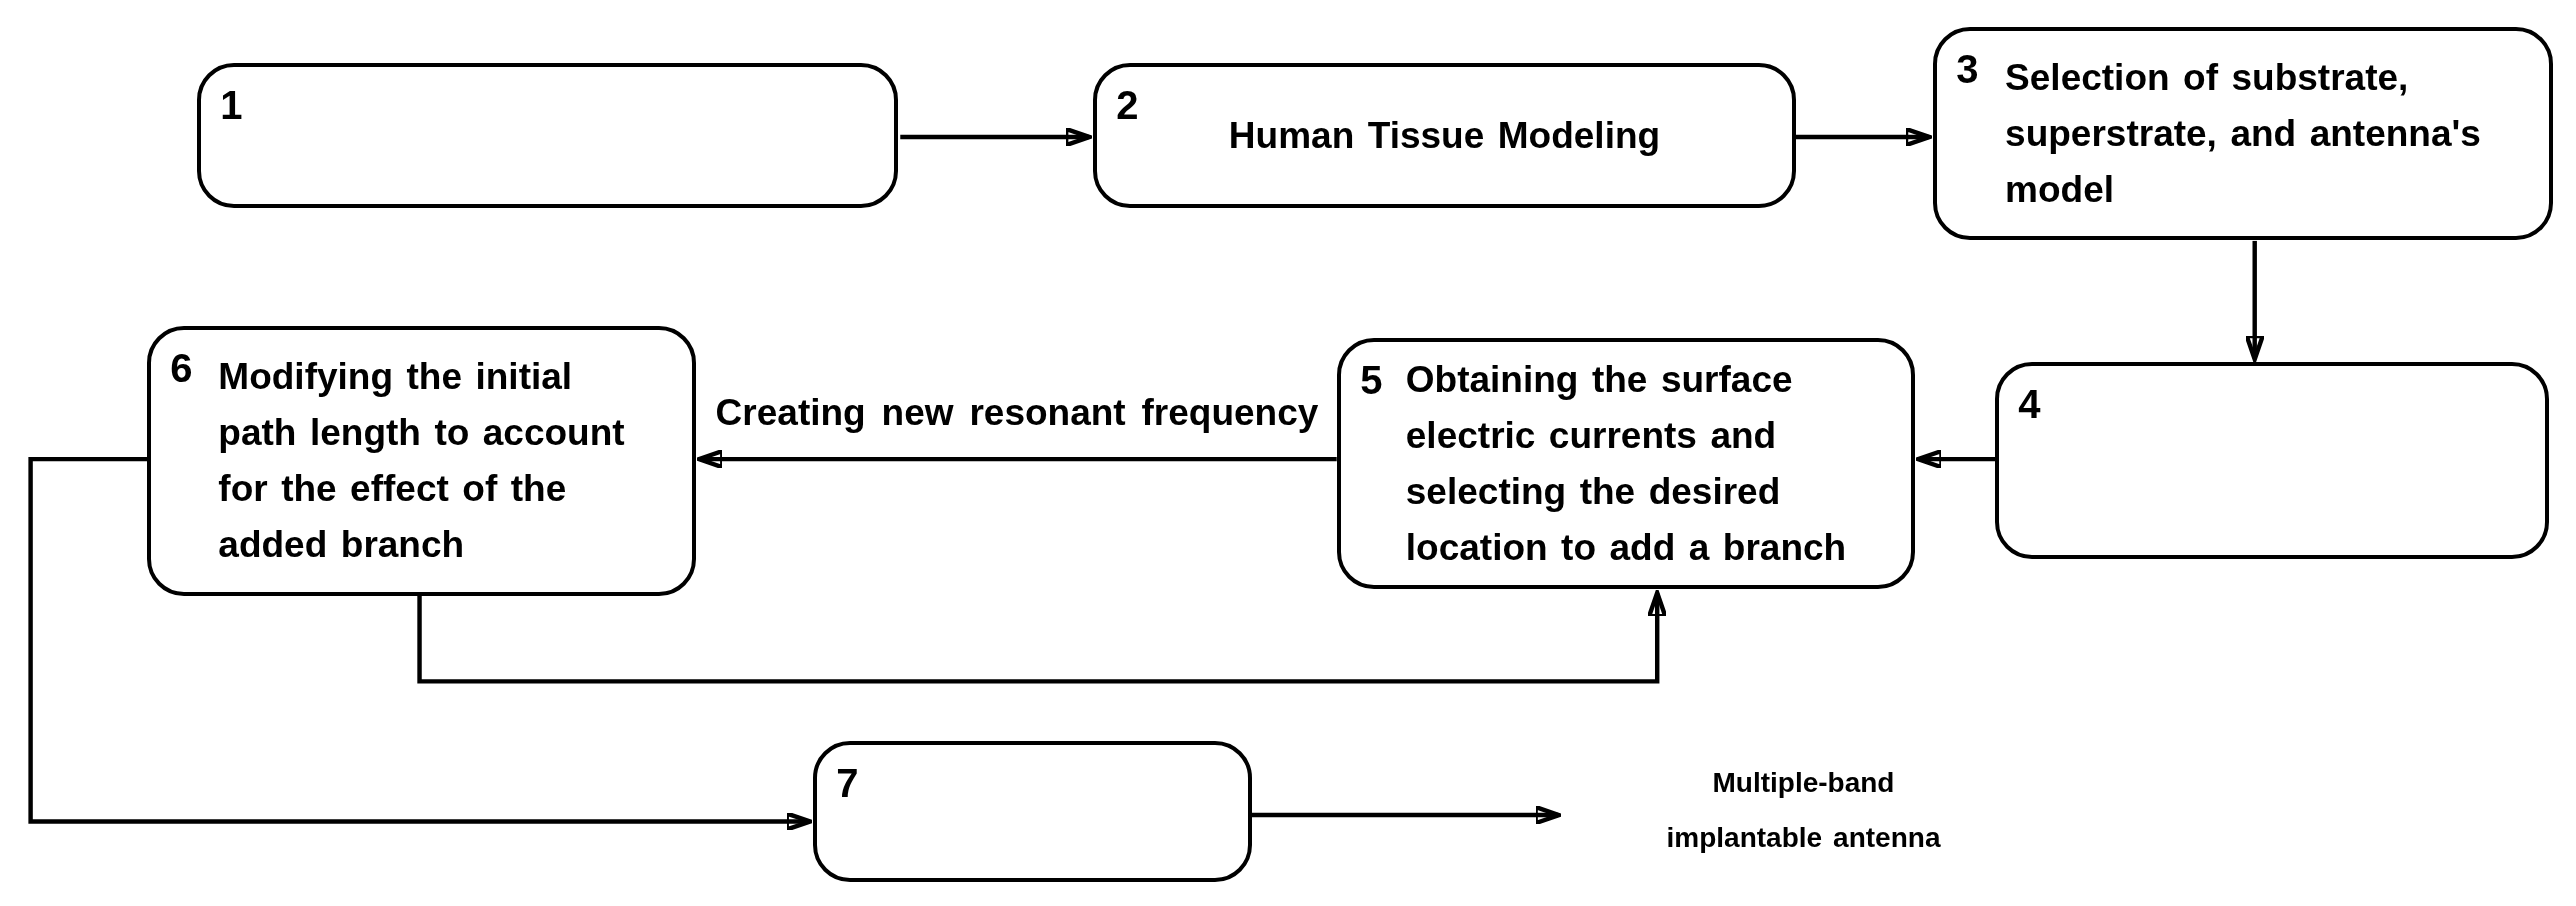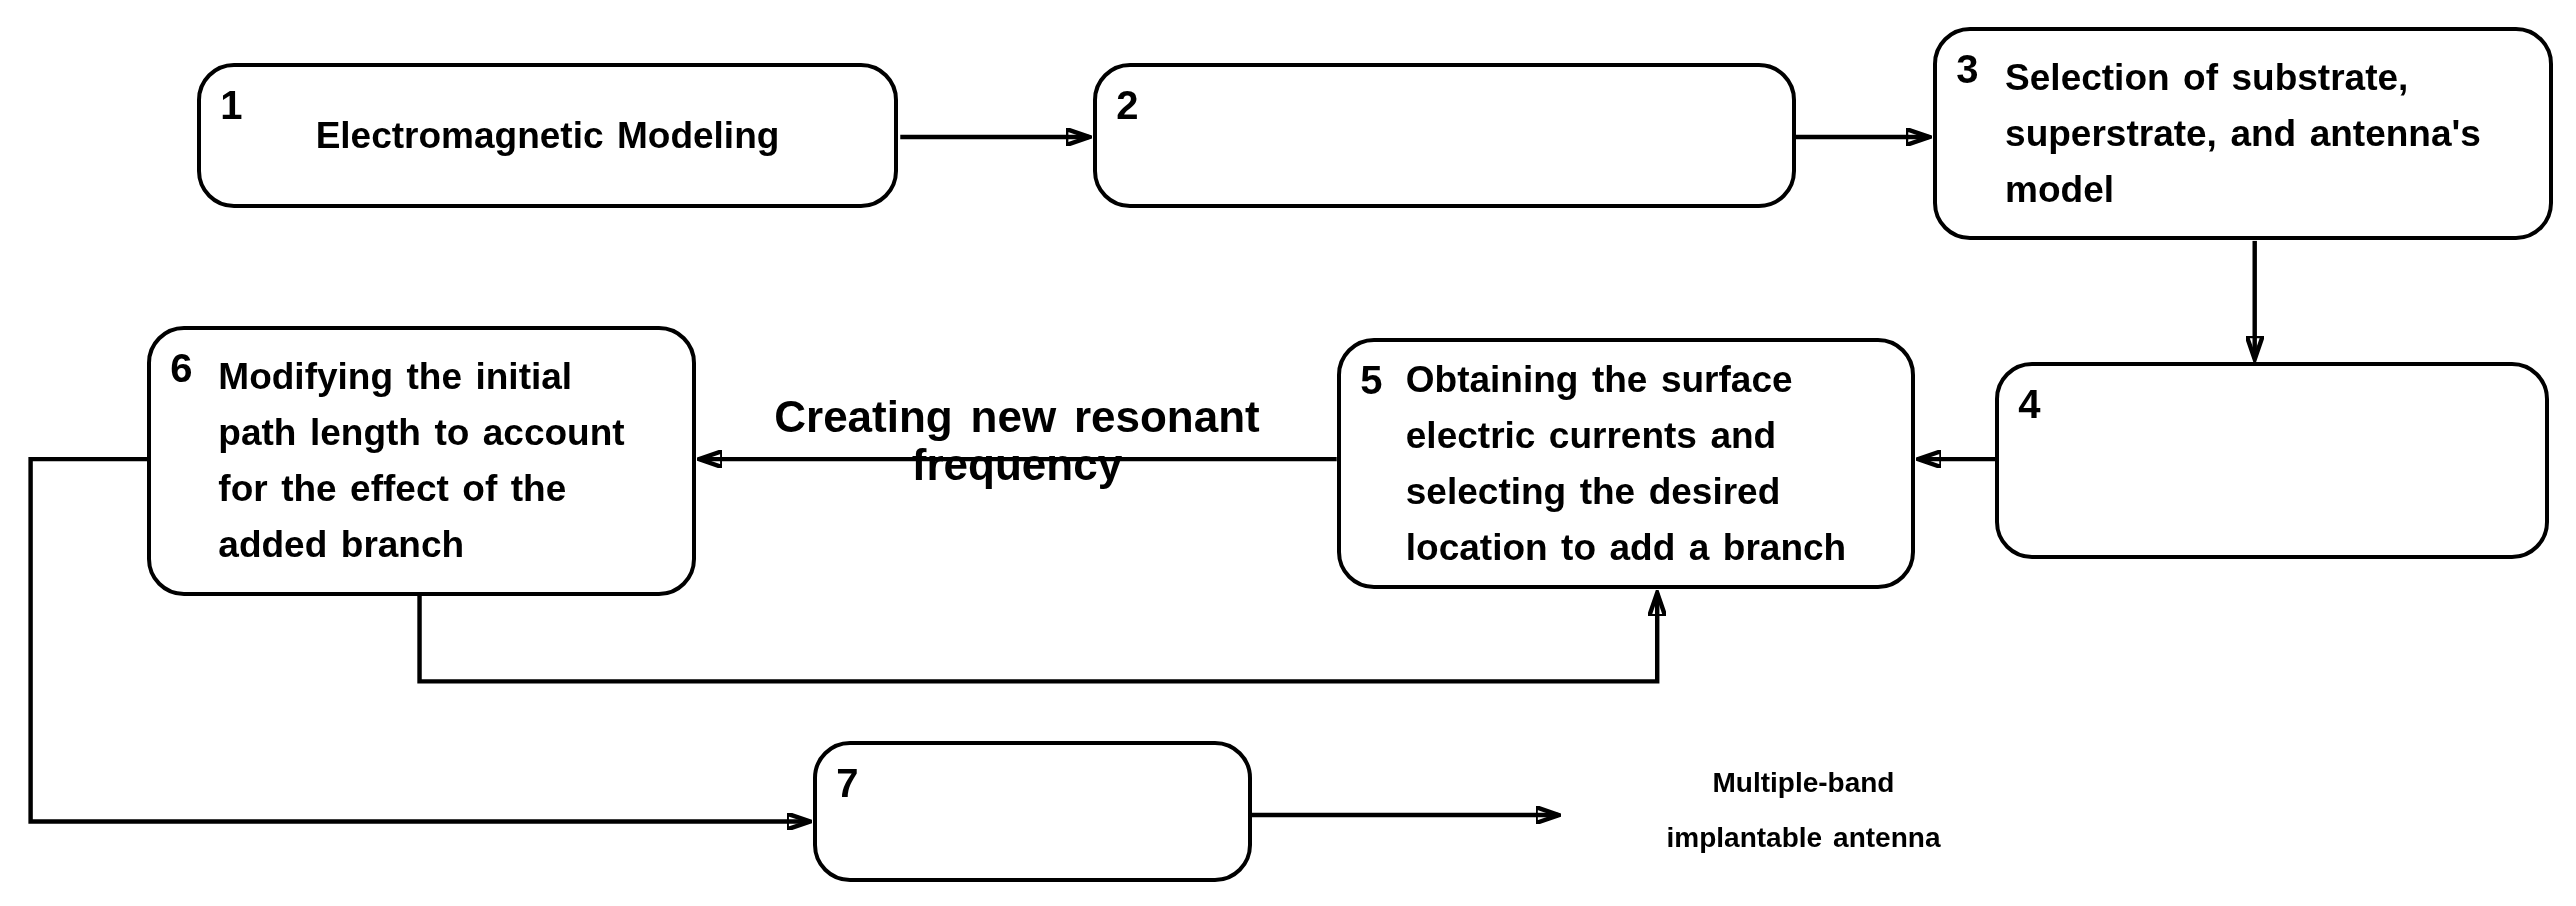--- a/index.html
+++ b/index.html
@@ -59,21 +59,21 @@
   #box4 { left: 1995px; top: 362px; width: 554px; height: 197px; }
   #box5 { left: 1337px; top: 338px; width: 578px; height: 251px; }
   #box6 { left: 147px;  top: 326px; width: 549px; height: 270px; }
   #box7 { left: 813px; top: 741px; width: 439px; height: 141px; }
   .edge-label {
     position: absolute;
     left: 709px;
     top: 393px;
     width: 616px;
     text-align: center;
-    font-size: 44px;
+    font-size: 37px;
     font-weight: bold;
     line-height: 1.1;
     word-spacing: 5.6px;
   }
   .output-label {
     position: absolute;
     left: 1570px;
     top: 755px;
     width: 467px;
     text-align: center;
@@ -100,25 +100,25 @@
     <path d="M2800 299 V445" marker-end="url(#ah)"></path>
     <path d="M2478 570 H2383" marker-end="url(#ah)"></path>
     <path d="M1660 570 H869" marker-end="url(#ah)"></path>
     <path d="M521 738 V846 H2058 V737" marker-end="url(#ah)"></path>
     <path d="M185 570 H38 V1020 H1005" marker-end="url(#ah)"></path>
     <path d="M1553 1012 H1935" marker-end="url(#ah)"></path>
   </svg>
 
   <div class="step-box" id="box1">
     <span class="step-num">1</span>
-    <div class="step-label">Electromagnetic Modeling</div>
   </div>
 
   <div class="step-box" id="box2">
     <span class="step-num">2</span>
+    <div class="step-label">Human Tissue Modeling</div>
   </div>
 
   <div class="step-box" id="box3">
     <span class="step-num">3</span>
     <div class="step-label">Selection of substrate,
 superstrate, and antenna's
 model</div>
   </div>
 
   <div class="step-box" id="box4">

